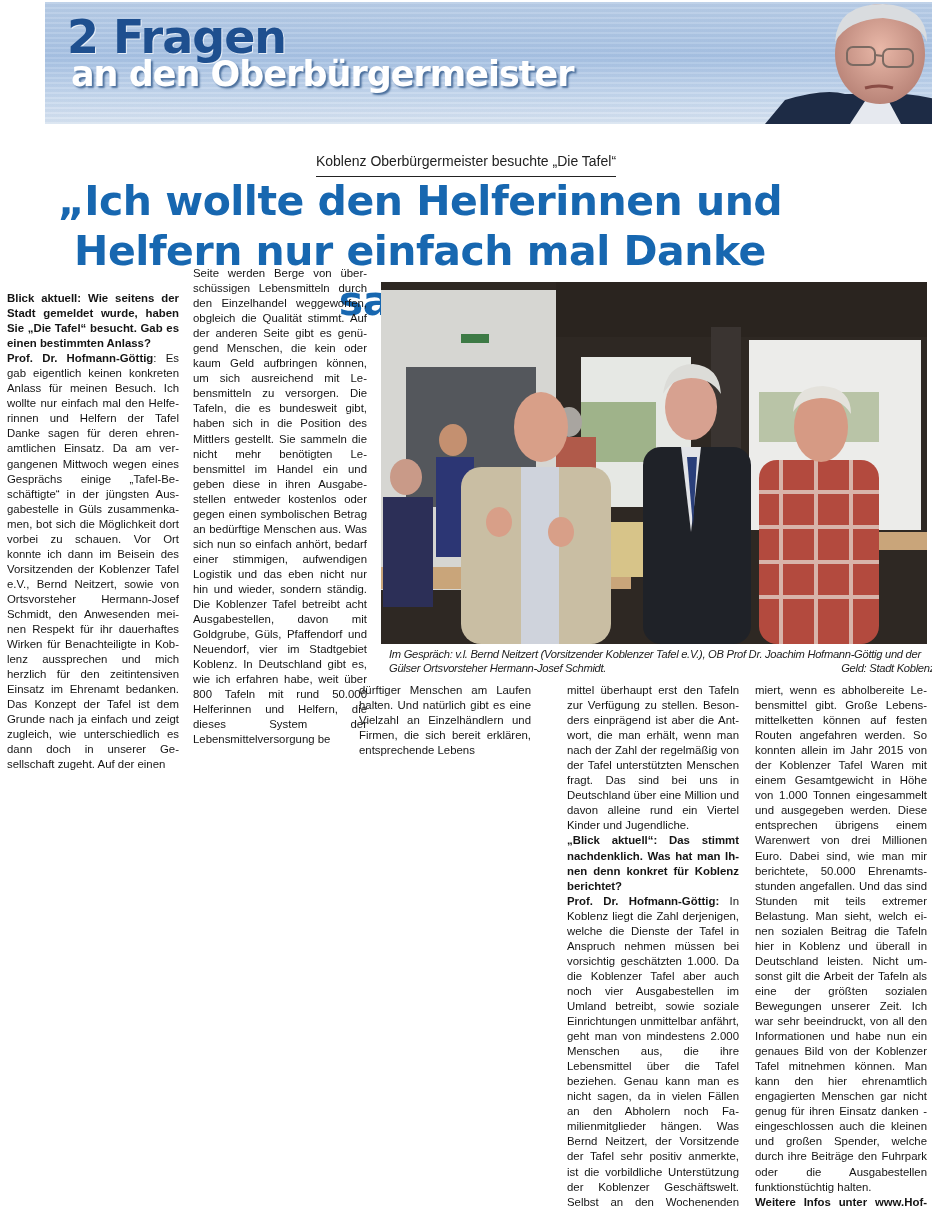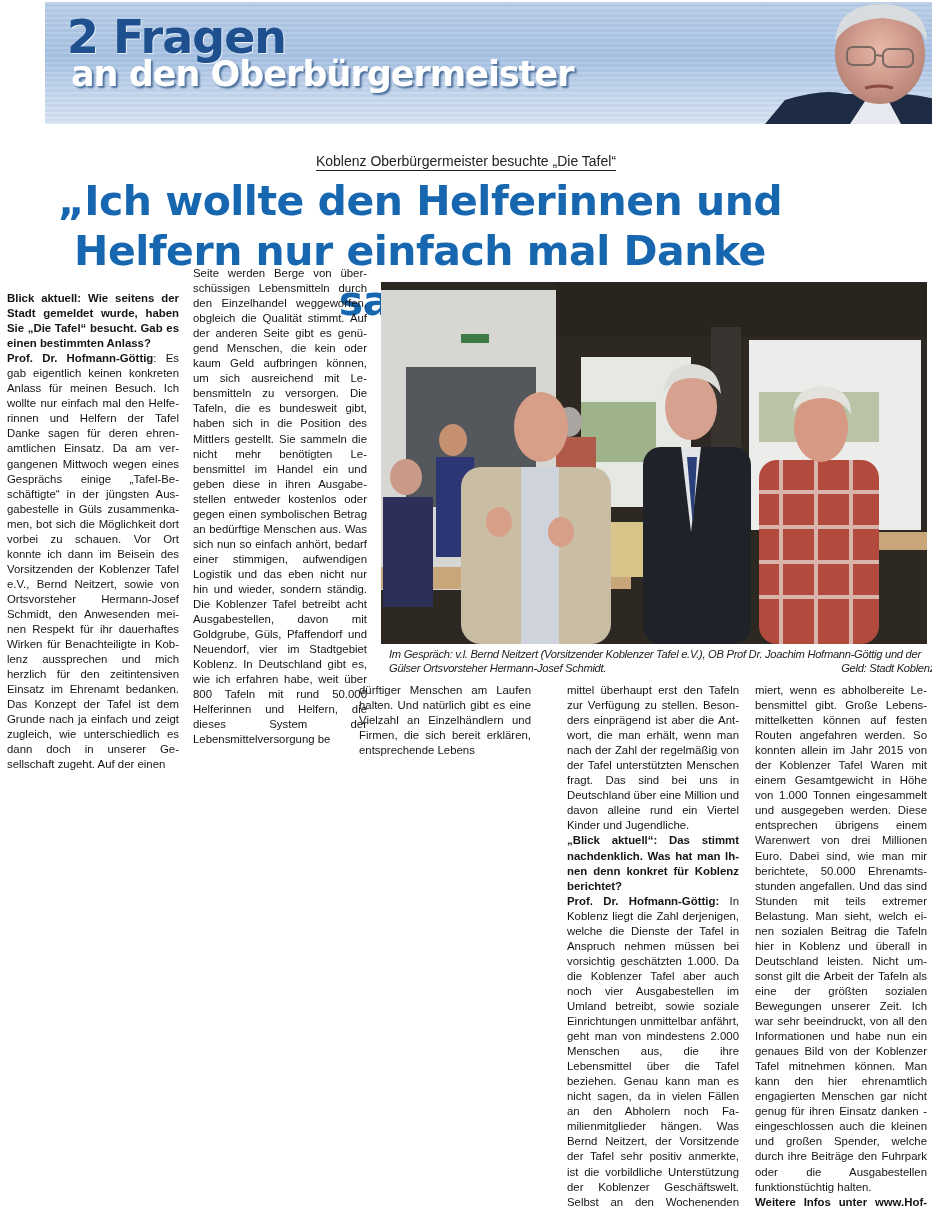--- a/index.html
+++ b/index.html
@@ -27,21 +27,21 @@
     font-family: "DejaVu Sans", sans-serif; font-weight: bold;
     font-size: 35px; color: #ffffff; letter-spacing: -1px;
     text-shadow: 2px 2px 2px #4b6f9c;
   }
   .portrait { position: absolute; right: 0; top: 0; width: 210px; height: 122px; }
 
   .kicker {
     position: absolute; left: 0; top: 153px; width: 932px; text-align: center;
     font-size: 14px; color: #222;
   }
-  .kicker span { border-bottom: 1px solid #222; padding-bottom: 1px; }
+  .kicker span { border-bottom: 1px solid #222; padding-bottom: 7px; }
   .headline {
     position: absolute; left: 0; top: 176px; width: 840px; text-align: center;
     font-family: "DejaVu Sans", sans-serif; font-weight: bold;
     font-size: 41px; line-height: 50px; color: #1767b0; letter-spacing: -0.5px;
   }
 
   .col {
     position: absolute; font-size: 11.4px; line-height: 15.05px; text-align: justify;
     color: #141414; hyphens: manual;
   }

